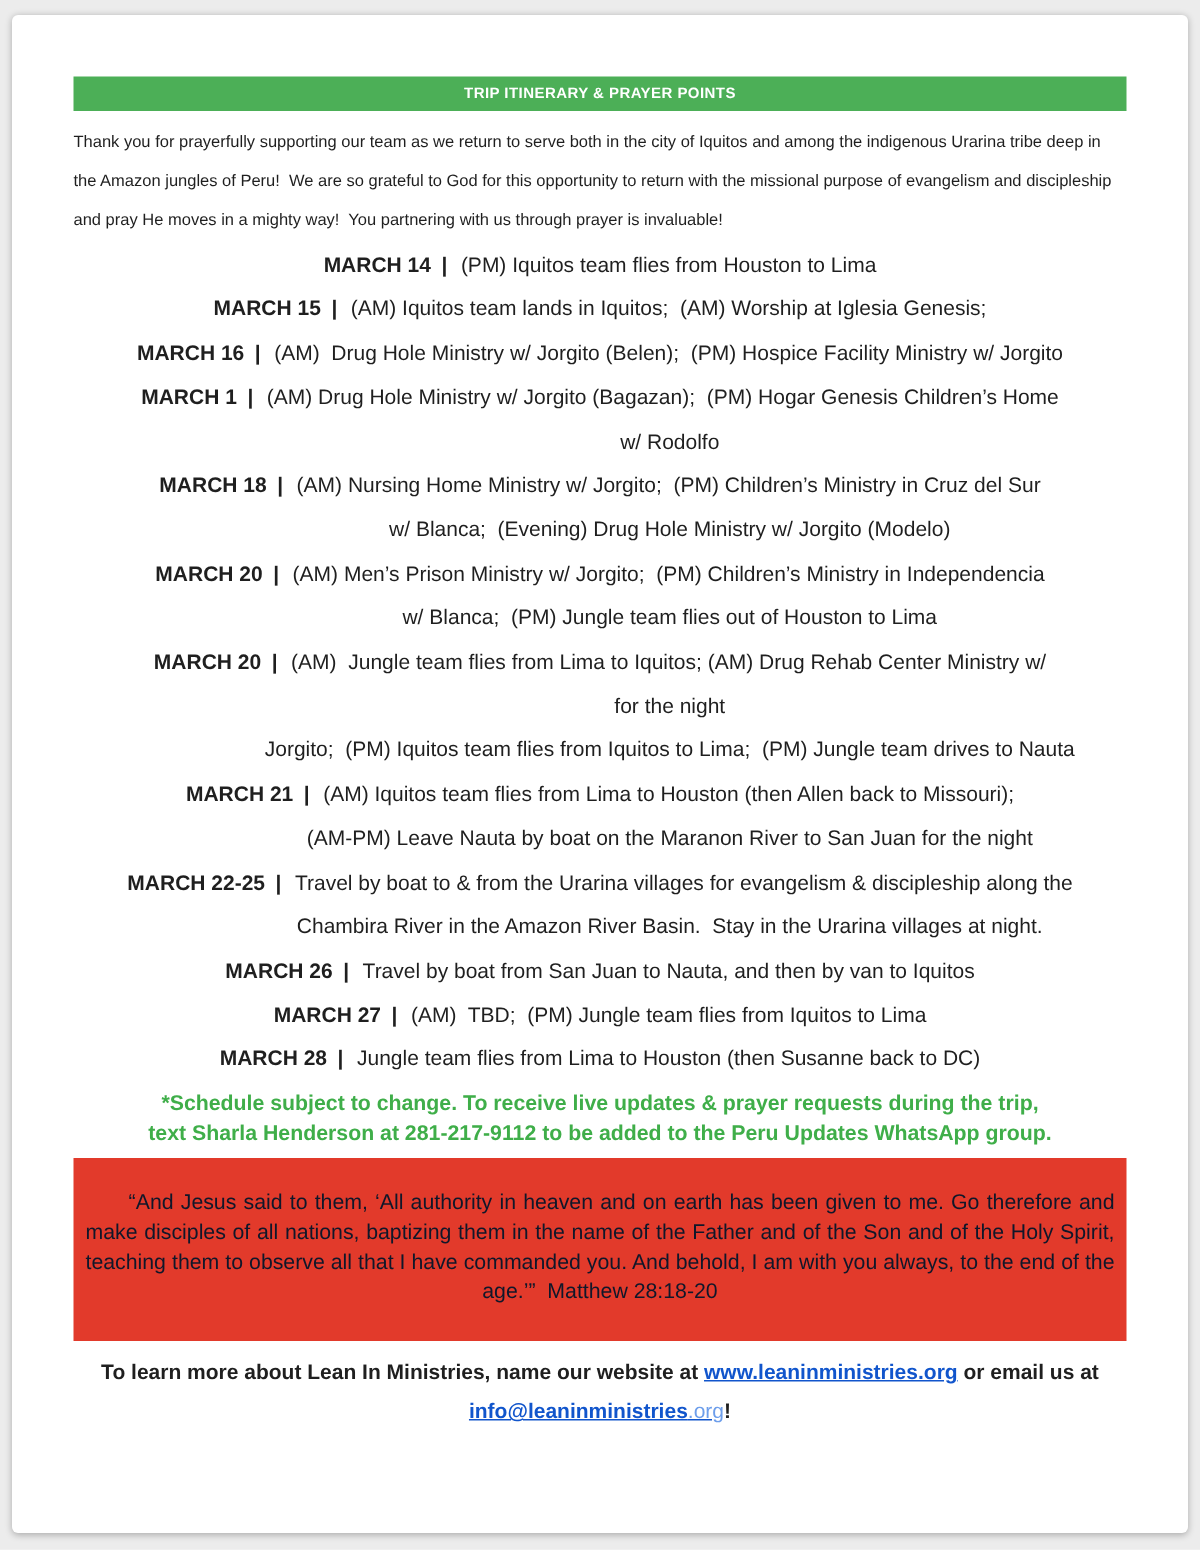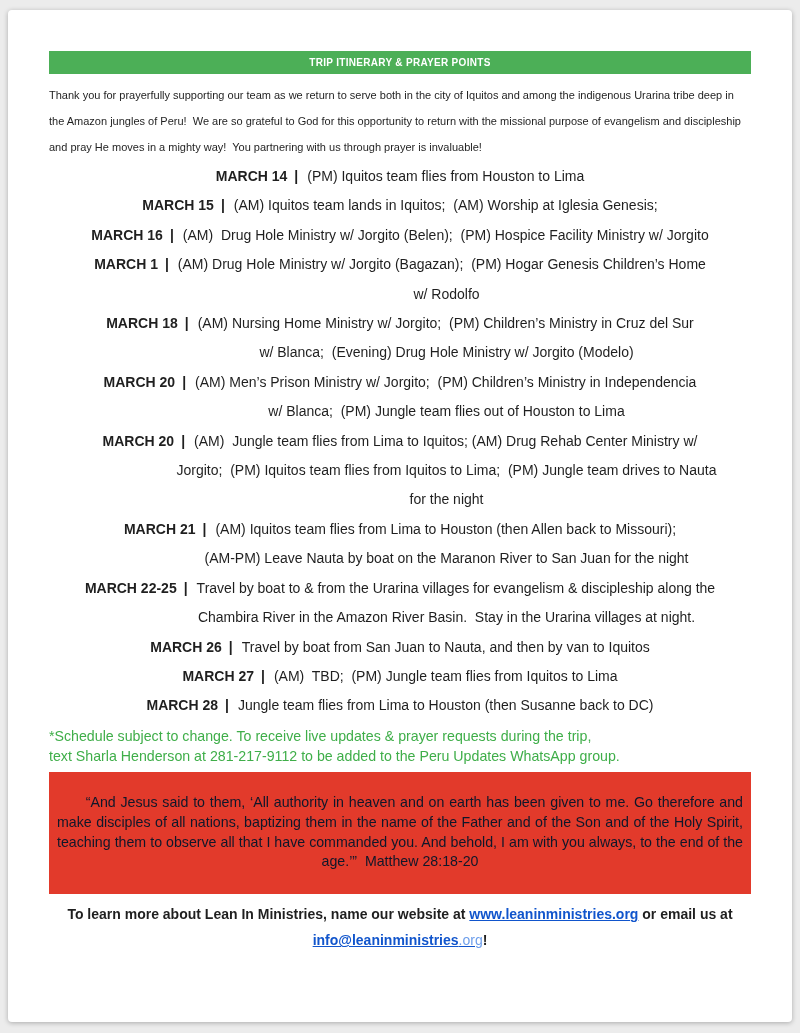--- a/index.html
+++ b/index.html
@@ -52,23 +52,23 @@
     font-size: 14px;
     line-height: 29.4px;
     white-space: pre;
   }
   .it-date { font-weight: bold; }
   .it-pipe { font-weight: bold; margin: 0 9px 0 7px; }
   .it-line.cont { padding-left: 93px; }
 
   .schedule-note {
     margin-top: 5px;
-    text-align: left;
+    text-align: center;
     color: var(--green-note);
-    font-weight: normal;
+    font-weight: bold;
     font-size: 14.2px;
     line-height: 20px;
     white-space: nowrap;
   }
 
   .verse-box {
     margin-top: 6px;
     background: var(--verse-red);
     color: #0f172a;
     font-size: 14.2px;
@@ -113,22 +113,22 @@
         <div class="it-line"><span class="it-date">MARCH 14</span><span class="it-pipe">|</span><span class="it-text">(PM) Iquitos team flies from Houston to Lima</span></div>
         <div class="it-line"><span class="it-date">MARCH 15</span><span class="it-pipe">|</span><span class="it-text">(AM) Iquitos team lands in Iquitos;  (AM) Worship at Iglesia Genesis;</span></div>
         <div class="it-line"><span class="it-date">MARCH 16</span><span class="it-pipe">|</span><span class="it-text">(AM)  Drug Hole Ministry w/ Jorgito (Belen);  (PM) Hospice Facility Ministry w/ Jorgito</span></div>
         <div class="it-line"><span class="it-date">MARCH 1</span><span class="it-pipe">|</span><span class="it-text">(AM) Drug Hole Ministry w/ Jorgito (Bagazan);  (PM) Hogar Genesis Children’s Home</span></div>
         <div class="it-line cont">w/ Rodolfo</div>
         <div class="it-line"><span class="it-date">MARCH 18</span><span class="it-pipe">|</span><span class="it-text">(AM) Nursing Home Ministry w/ Jorgito;  (PM) Children’s Ministry in Cruz del Sur</span></div>
         <div class="it-line cont">w/ Blanca;  (Evening) Drug Hole Ministry w/ Jorgito (Modelo)</div>
         <div class="it-line"><span class="it-date">MARCH 20</span><span class="it-pipe">|</span><span class="it-text">(AM) Men’s Prison Ministry w/ Jorgito;  (PM) Children’s Ministry in Independencia</span></div>
         <div class="it-line cont">w/ Blanca;  (PM) Jungle team flies out of Houston to Lima</div>
         <div class="it-line"><span class="it-date">MARCH 20</span><span class="it-pipe">|</span><span class="it-text">(AM)  Jungle team flies from Lima to Iquitos; (AM) Drug Rehab Center Ministry w/</span></div>
+        <div class="it-line cont">for the night</div>
         <div class="it-line cont">Jorgito;  (PM) Iquitos team flies from Iquitos to Lima;  (PM) Jungle team drives to Nauta</div>
-        <div class="it-line cont">for the night</div>
         <div class="it-line"><span class="it-date">MARCH 21</span><span class="it-pipe">|</span><span class="it-text">(AM) Iquitos team flies from Lima to Houston (then Allen back to Missouri);</span></div>
         <div class="it-line cont">(AM-PM) Leave Nauta by boat on the Maranon River to San Juan for the night</div>
         <div class="it-line"><span class="it-date">MARCH 22-25</span><span class="it-pipe">|</span><span class="it-text">Travel by boat to &amp; from the Urarina villages for evangelism &amp; discipleship along the</span></div>
         <div class="it-line cont">Chambira River in the Amazon River Basin.  Stay in the Urarina villages at night.</div>
         <div class="it-line"><span class="it-date">MARCH 26</span><span class="it-pipe">|</span><span class="it-text">Travel by boat from San Juan to Nauta, and then by van to Iquitos</span></div>
         <div class="it-line"><span class="it-date">MARCH 27</span><span class="it-pipe">|</span><span class="it-text">(AM)  TBD;  (PM) Jungle team flies from Iquitos to Lima</span></div>
         <div class="it-line"><span class="it-date">MARCH 28</span><span class="it-pipe">|</span><span class="it-text">Jungle team flies from Lima to Houston (then Susanne back to DC)</span></div>
       </div>
 
     <div class="schedule-note">

